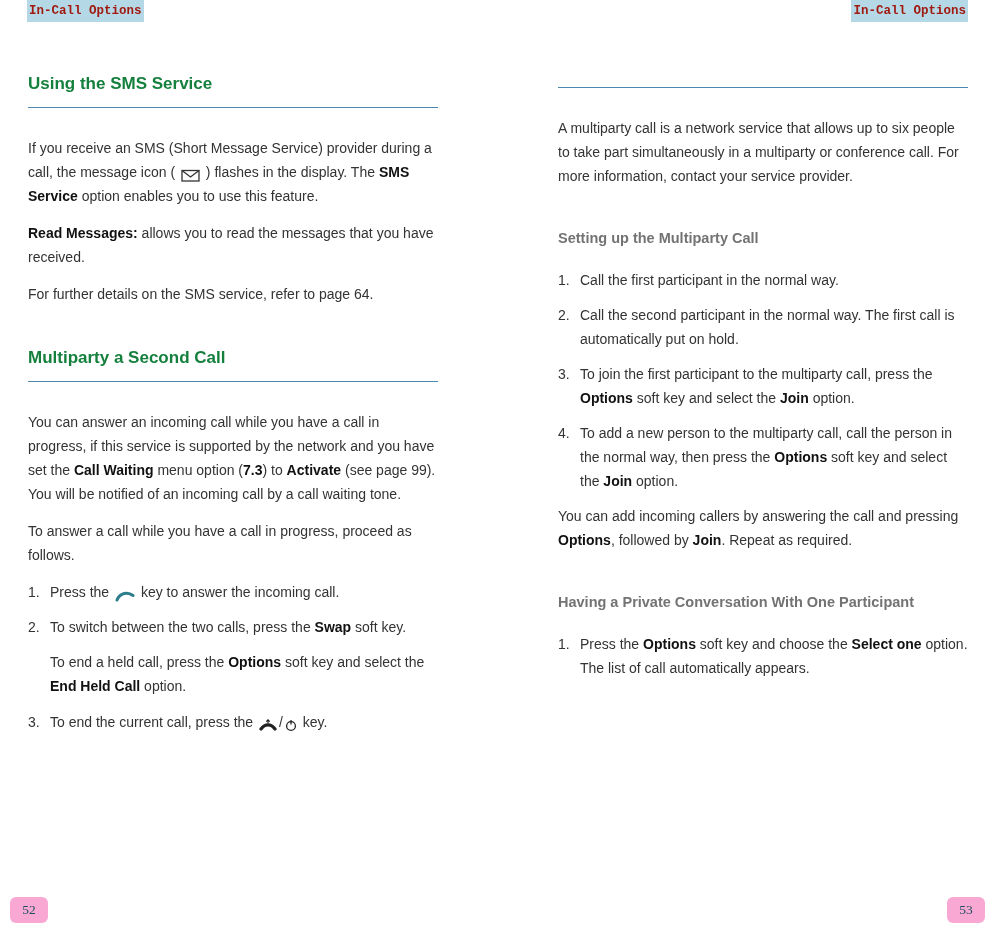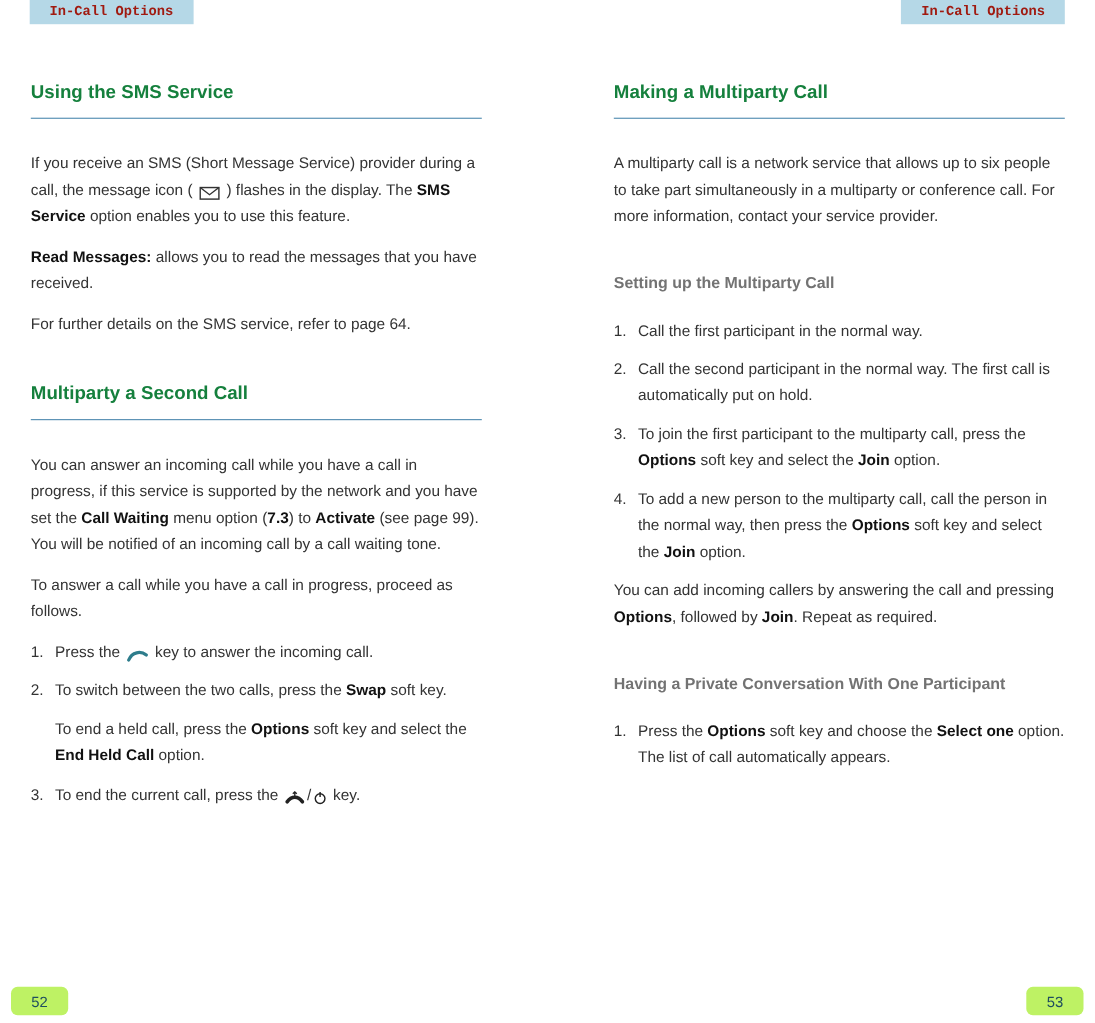--- a/index.html
+++ b/index.html
@@ -9,21 +9,21 @@
     height: 930px;
     background: #ffffff;
     overflow: hidden;
     font-family: "Liberation Sans", sans-serif;
   }
   .tab {
     position: absolute;
     top: 0;
     height: 22px;
     line-height: 22px;
-    padding: 0 18px;
+    padding: 0 2px;
     background: #b5d8e7;
     color: #a01a10;
     font-family: "Liberation Mono", "DejaVu Sans Mono", monospace;
     font-weight: bold;
     font-size: 12.5px;
     white-space: nowrap;
   }
   .tab-left  { left: 27px; }
   .tab-right { right: 27px; }
 
@@ -69,29 +69,30 @@
     display: inline-block;
     vertical-align: -2px;
     margin: 0 2px;
     line-height: 1;
   }
   .inline-icon svg { display: inline-block; vertical-align: middle; }
 
   .pagenum {
     position: absolute;
     bottom: 7px;
-    width: 52px;
+    width: 38px;
     height: 26px;
-    background: #bef264;
+    background: #f9a8d4;
     border-radius: 6px;
     display: flex;
     align-items: center;
     justify-content: center;
     font-size: 13.5px;
     color: #1f4e5f;
+    font-family: Liberation Serif, serif;
   }
   .pn-left  { left: 10px; }
   .pn-right { right: 10px; }
 </style>
 </head>
 <body>
 
 <div class="page">
   <div class="tab tab-left">In-Call Options</div>
   <div class="tab tab-right">In-Call Options</div>
@@ -125,21 +126,20 @@
         <div class="item-body"><span>To end the current call, press the </span><span class="inline-icon"><svg width="18" height="13" viewBox="0 0 18 13">
               <path d="M2 10 C6 4.5, 12 4.5, 16 10" fill="none" stroke="#222" stroke-width="3.2" stroke-linecap="round"></path>
               <path d="M9 1 L9 4.6 M7.2 2.6 L9 0.9 L10.8 2.6" fill="none" stroke="#222" stroke-width="1.2"></path>
             </svg></span><span>/</span><span class="inline-icon"><svg width="12" height="13" viewBox="0 0 12 13">
               <circle cx="6" cy="7" r="4.4" fill="none" stroke="#222" stroke-width="1.3"></circle>
               <line x1="6" y1="1" x2="6" y2="5.6" stroke="#222" stroke-width="1.3"></line>
             </svg></span><span> key.</span></div>
       </div>
     </div>
   <div class="col col-right" id="col-right">
-      <div class="heading">Making a Multiparty Call</div>
       <div class="rule"></div>
       <p class="para"><span>A multiparty call is a network service that allows up to six people to take part simultaneously in a multiparty or conference call. For more information, contact your service provider.</span></p>
       <div class="subheading">Setting up the Multiparty Call</div>
       <div class="list-item">
         <span class="num">1.</span>
         <div class="item-body"><span>Call the first participant in the normal way.</span></div>
       </div>
       <div class="list-item">
         <span class="num">2.</span>
         <div class="item-body"><span>Call the second participant in the normal way. The first call is automatically put on hold.</span></div>

